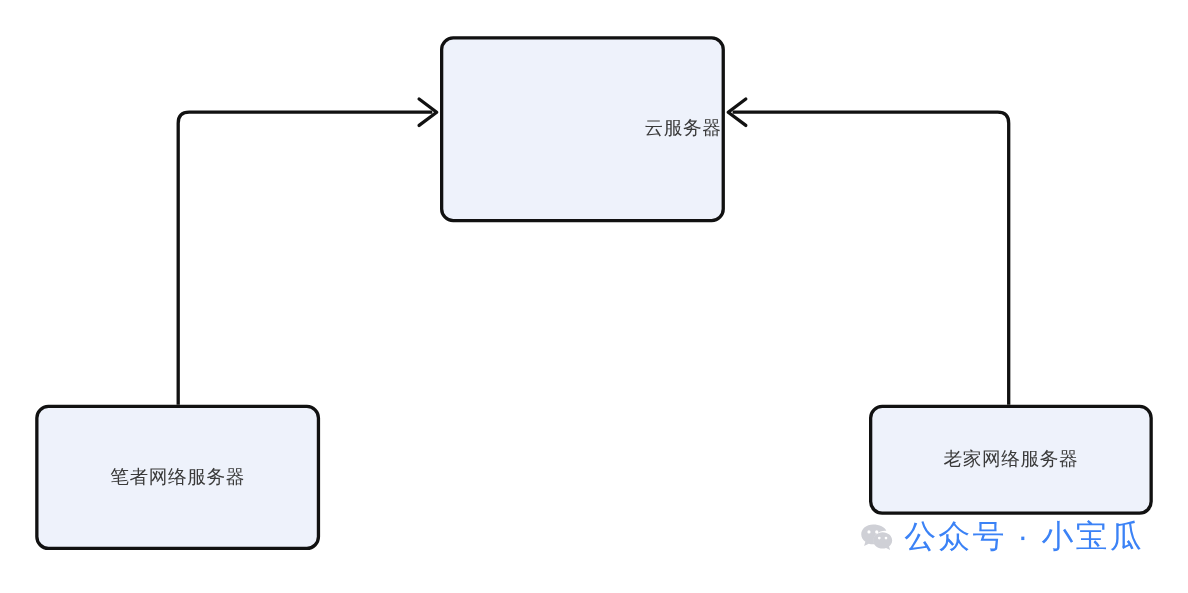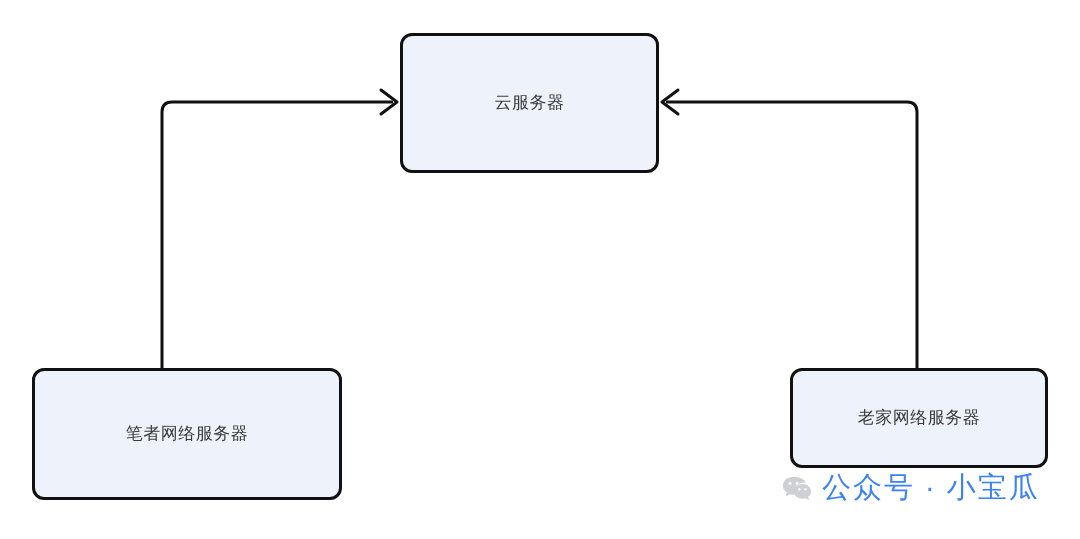--- a/index.html
+++ b/index.html
@@ -41,26 +41,27 @@
     line-height: 1.3;
     color: #3a3a3a;
     letter-spacing: 0.5px;
     white-space: nowrap;
     user-select: none;
   }
   #node-cloud {
     left: 400px;
     top: 33px;
     width: 259px;
-    height: 140px;
+    height: 169px;
+    justify-content: flex-end;
   }
   #node-left {
     left: 32px;
     top: 368px;
-    width: 310px;
+    width: 259px;
     height: 132px;
   }
   #node-right {
     left: 790px;
     top: 368px;
     width: 258px;
     height: 100px;
   }
   #watermark {
     position: absolute;

